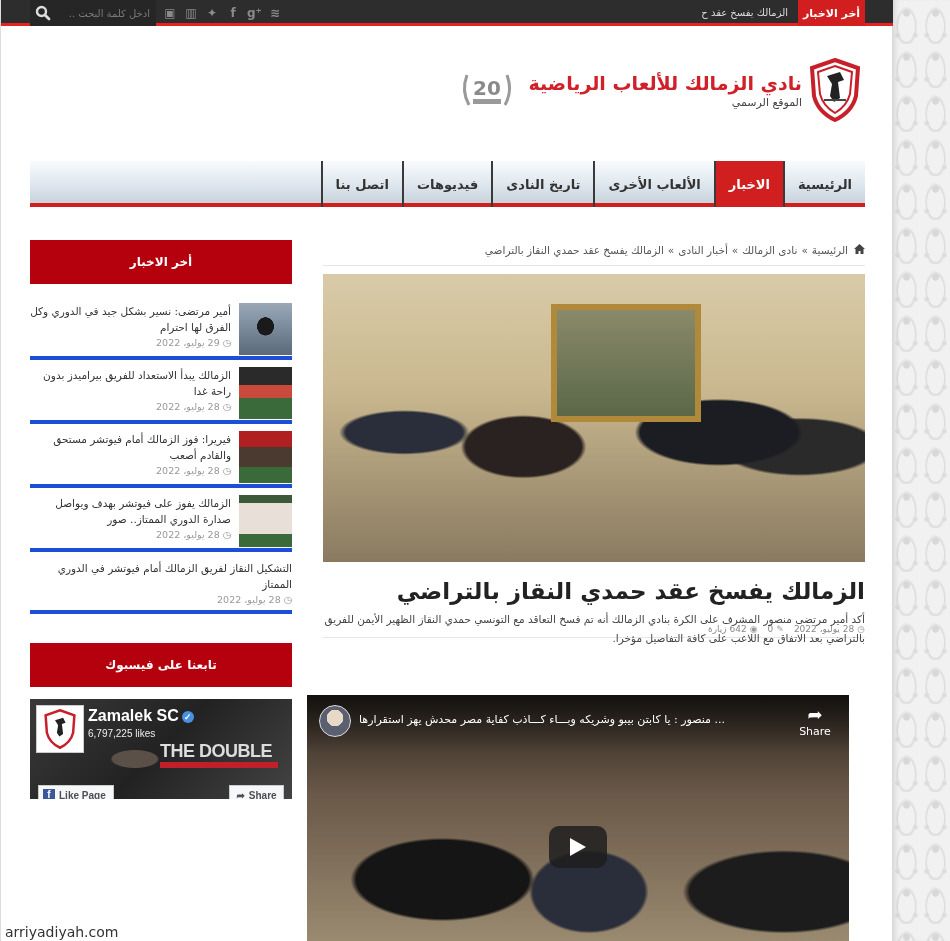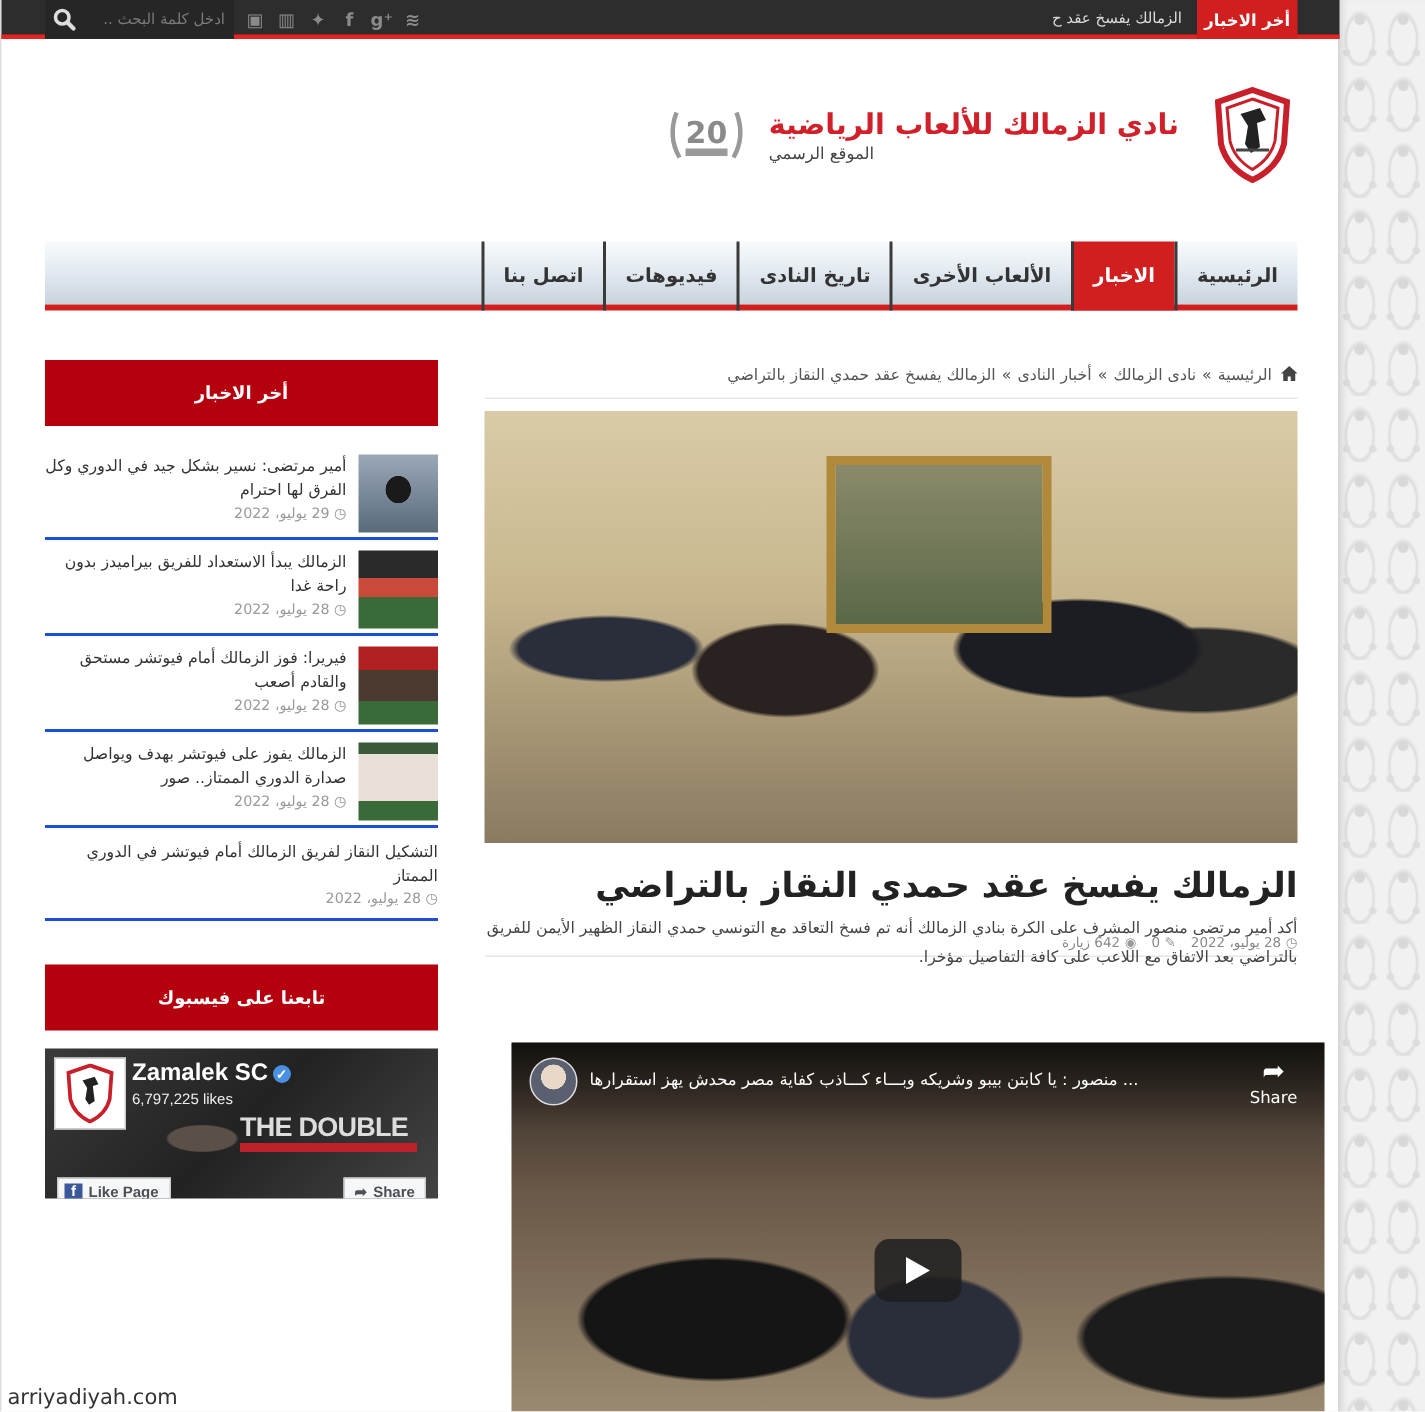--- a/index.html
+++ b/index.html
@@ -52,21 +52,21 @@
     background: #d11e1e; color: #fff; font-weight: bold; font-size: 11px;
     display: flex; align-items: center; justify-content: center;
   }
   .ticker-text {
     position: absolute; right: 77px; top: 0; height: 26px; line-height: 26px;
     color: #ddd; font-size: 10px; direction: rtl;
   }
   
   .logo { position: absolute; right: 32px; top: 58px; display: flex; align-items: center; direction: rtl; }
   .crest { width: 50px; height: 64px; }
-  .logo-text { margin-right: 24px; text-align: left; direction: rtl; }
+  .logo-text { margin-right: 8px; text-align: right; direction: rtl; }
   .logo-title { color: #d0202a; font-size: 19px; font-weight: bold; white-space: nowrap; }
   .logo-sub { color: #444; font-size: 11px; margin-top: 2px; }
   .anniv { margin-right: 14px; width: 56px; height: 50px; }
   
   .nav {
     position: absolute; left: 29px; top: 161px; width: 835px; height: 46px;
     background: linear-gradient(#f8fbfd 0%, #dfe7ee 55%, #c8d3dc 100%);
     border-bottom: 4px solid #d11e1e;
     display: flex; flex-direction: row-reverse;
   }
@@ -113,21 +113,21 @@
     direction: rtl; font-size: 9px; color: #888;
     display: flex; gap: 10px; align-items: center;
   }
   .meta span.ic { color: #999; margin-left: 3px; }
   .article-body {
     position: absolute; left: 322px; top: 610px; width: 542px;
     direction: rtl; font-size: 10.5px; color: #444; line-height: 19px; text-align: right;
   }
   
   .video {
-    position: absolute; left: 340px; top: 695px; width: 542px; height: 246px;
+    position: absolute; left: 306px; top: 695px; width: 542px; height: 246px;
     background:
       radial-gradient(ellipse at 25% 75%, #151515 0 15%, transparent 16%),
       radial-gradient(ellipse at 52% 80%, #2a2d3a 0 14%, transparent 15%),
       radial-gradient(ellipse at 88% 80%, #1c1c1c 0 14%, transparent 15%),
       linear-gradient(180deg, #2a2520 0%, #6a5848 40%, #9a8a70 100%);
     overflow: hidden;
     padding-left: 20px;
   }
   .video-bar {
     position: absolute; left: 0; top: 0; right: 0; height: 58px;
@@ -151,21 +151,21 @@
   }
   
   .widget-head {
     position: absolute; left: 29px; width: 262px; height: 44px;
     background: #b5000e; color: #fff; font-weight: bold; font-size: 12px;
     display: flex; align-items: center; justify-content: center;
   }
   .news-list { position: absolute; left: 29px; top: 296px; width: 262px; }
   .news-item {
     display: flex; flex-direction: row-reverse; gap: 8px;
-    border-bottom: 2px solid #1d4ed8; padding: 7px 0 7px 0; height: 64px;
+    border-bottom: 4px solid #1d4ed8; padding: 7px 0 7px 0; height: 64px;
   }
   .news-item.last { height: 62px; padding-top: 8px; }
   .thumb { width: 53px; height: 52px; flex: 0 0 53px; }
   .news-text { flex: 1; direction: rtl; text-align: right; }
   .news-title { font-size: 10.5px; color: #333; line-height: 16px; }
   .news-date { font-size: 9.5px; color: #999; margin-top: 2px; }
   .fb-box {
     position: absolute; left: 29px; top: 699px; width: 262px; height: 100px;
     background:
       radial-gradient(ellipse at 40% 60%, #5a5048 0 10%, transparent 11%),

